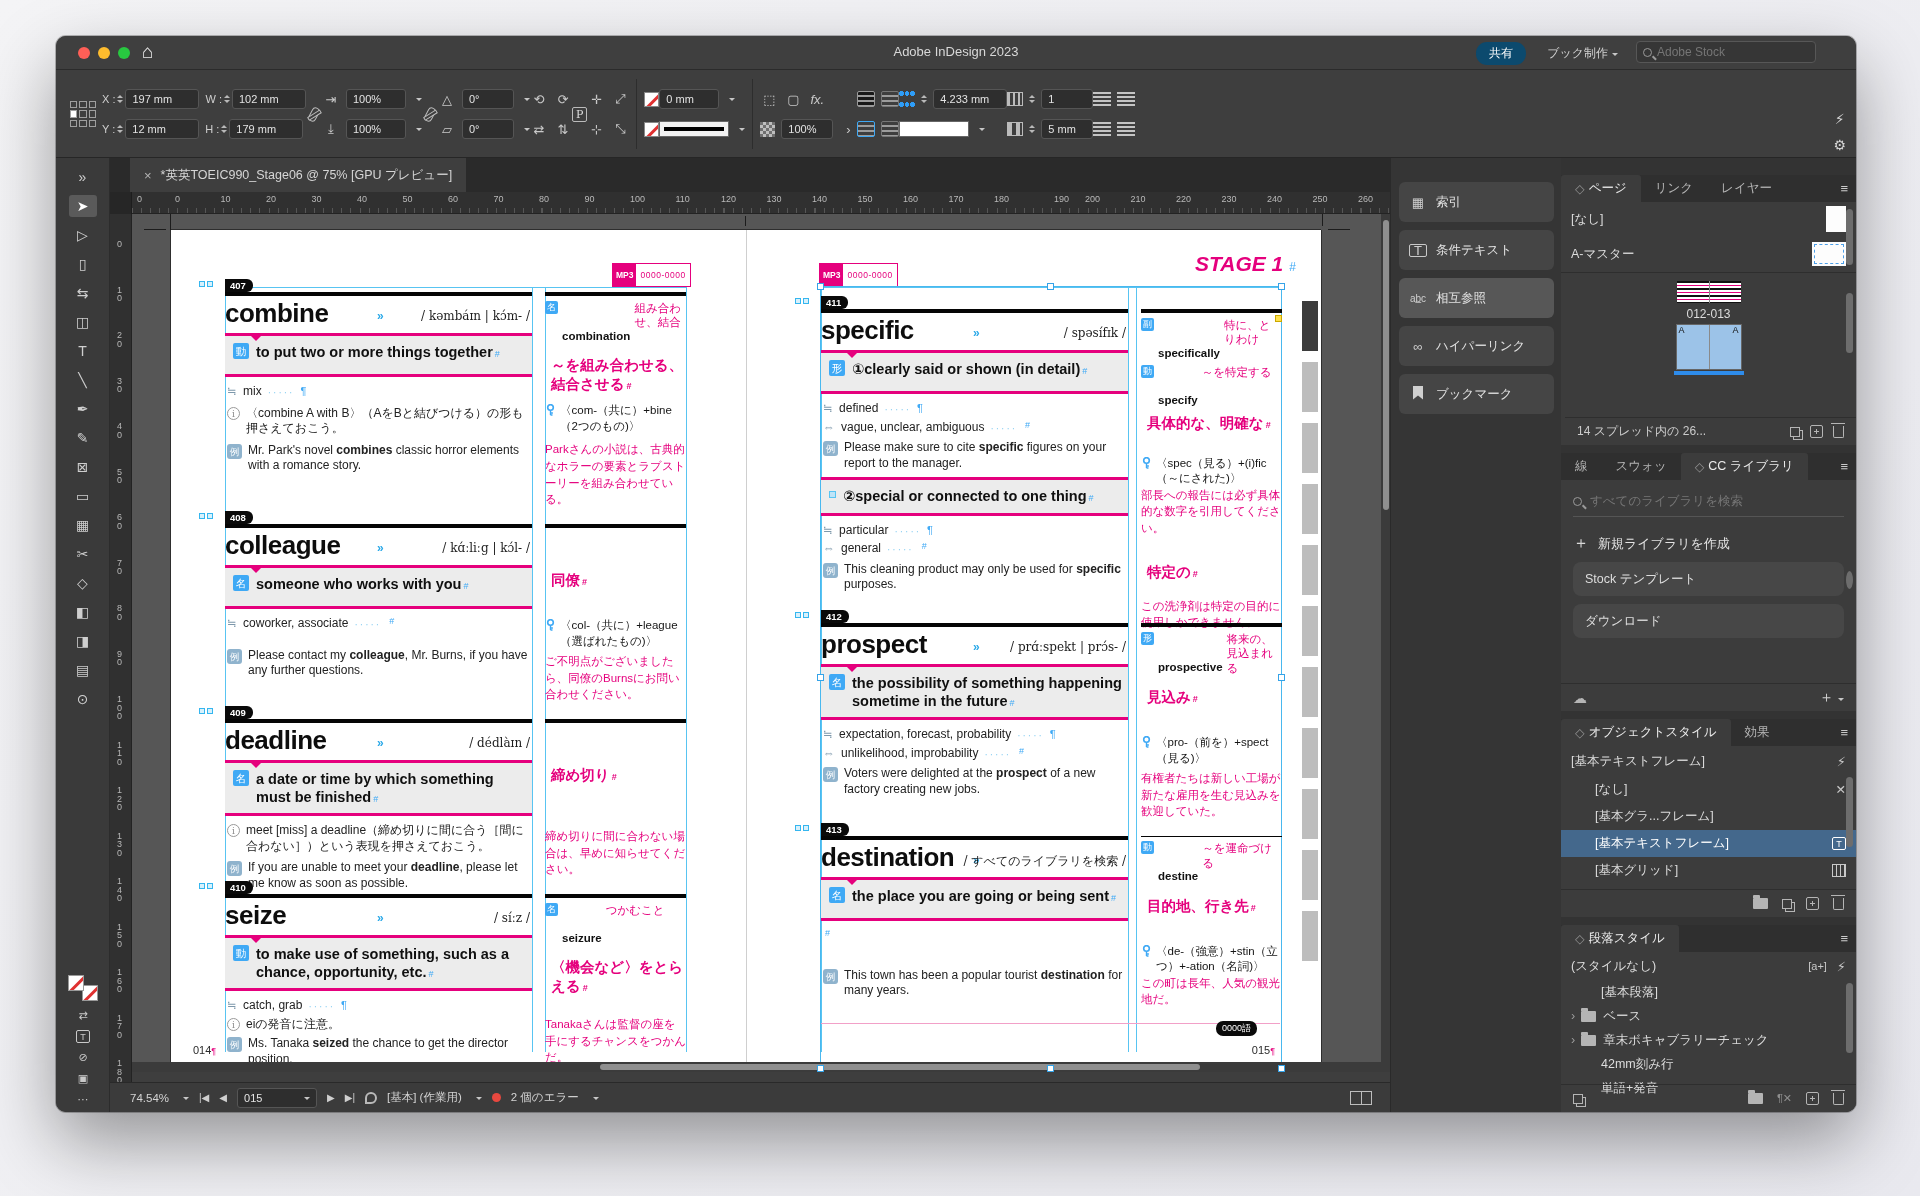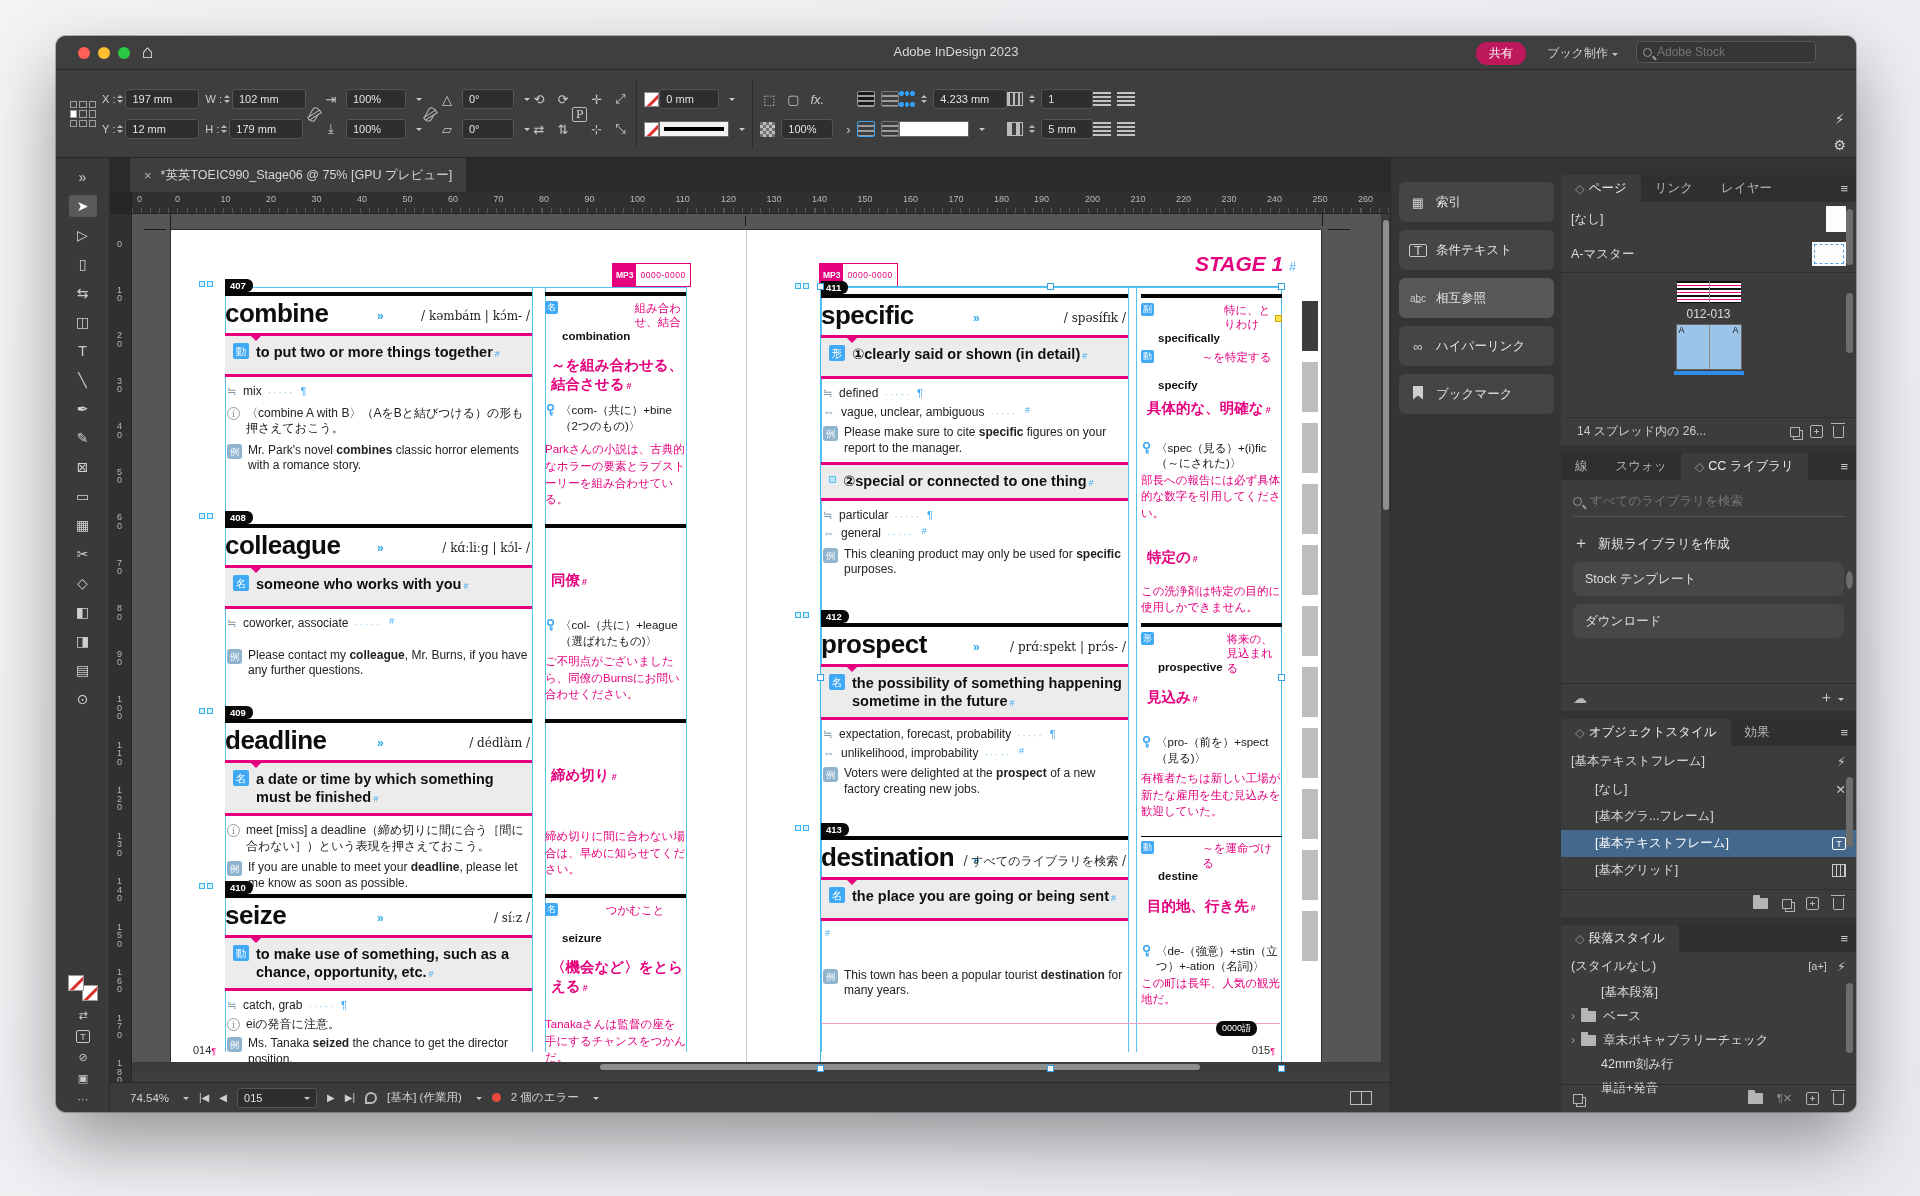--- a/index.html
+++ b/index.html
@@ -4,21 +4,21 @@
 <style>
   *{margin:0;padding:0;box-sizing:border-box;font-family:"Liberation Sans","DejaVu Sans",sans-serif;}
   html,body{width:1920px;height:1196px;background:linear-gradient(135deg,#f4f4f6,#e9e9ef);overflow:hidden;}
   #win{position:absolute;left:56px;top:36px;width:1800px;height:1076px;background:#3e3e3e;border-radius:10px;overflow:hidden;box-shadow:0 30px 70px rgba(0,0,0,.38),0 0 0 1px rgba(0,0,0,.25);}
   
   #titlebar{position:absolute;left:0;top:0;width:100%;height:34px;background:#3f3f3f;border-bottom:1px solid #2b2b2b;}
   .tl{position:absolute;top:11px;width:12px;height:12px;border-radius:50%;}
   .tl.r{left:22px;background:#ff5f57}.tl.y{left:42px;background:#febc2e}.tl.g{left:62px;background:#28c840}
   #home{position:absolute;left:86px;top:5px;color:#e8e8e8;font-size:19px;}
   #title{position:absolute;left:0;right:0;top:8px;text-align:center;color:#d8d8d8;font-size:13px;}
-  #share-btn{position:absolute;right:330px;top:6px;background:#be185d;color:#fff;font-size:12px;padding:3px 13px;border-radius:11px;}
+  #share-btn{position:absolute;right:330px;top:6px;background:#0c4a6e;color:#fff;font-size:12px;padding:3px 13px;border-radius:11px;}
   #workspace{position:absolute;right:238px;top:9px;color:#d2d2d2;font-size:12px;}
   #stock-box{position:absolute;right:40px;top:5px;width:180px;height:22px;background:#363636;border:1px solid #575757;border-radius:4px;display:flex;align-items:center;padding:0 6px;gap:5px;}
   #stock-box input{background:transparent;border:0;outline:0;color:#9a9a9a;font-size:12px;width:130px;}
   .mag{width:9px;height:9px;border:1.6px solid #9a9a9a;border-radius:50%;position:relative;flex:none;}
   .mag::after{content:"";position:absolute;left:8px;top:8px;width:5px;height:1.6px;background:#9a9a9a;transform:rotate(45deg);}
   .caret{width:0;height:0;border:3.5px solid transparent;border-top-color:#c7c7c7;display:inline-block;margin-left:4px;transform:translateY(2px);}
   
   #ctrlbar{position:absolute;left:0;top:35px;width:100%;height:87px;background:#3e3e3e;border-bottom:1px solid #262626;display:flex;align-items:center;padding-left:8px;}
   .cgroup{display:flex;flex-direction:column;gap:6px;}
   .crow{display:flex;align-items:center;gap:6px;height:24px;}
@@ -431,21 +431,21 @@
       <span style="left: 452.5px;">90</span>
       <span style="left: 498px;">100</span>
       <span style="left: 543.5px;">110</span>
       <span style="left: 589px;">120</span>
       <span style="left: 634.5px;">130</span>
       <span style="left: 680px;">140</span>
       <span style="left: 725.5px;">150</span>
       <span style="left: 771px;">160</span>
       <span style="left: 816.5px;">170</span>
       <span style="left: 862px;">180</span>
-      <span style="left: 902px;">190</span>
+      <span style="left: 922px;">190</span>
       <span style="left: 953px;">200</span>
       <span style="left: 998.5px;">210</span>
       <span style="left: 1044px;">220</span>
       <span style="left: 1089.5px;">230</span>
       <span style="left: 1135px;">240</span>
       <span style="left: 1180.5px;">250</span>
       <span style="left: 1226px;">260</span>
     </div>
   <div id="vruler">
       <span style="top: 26px;">0</span>
@@ -716,21 +716,21 @@
         </div>
       <div id="stage"><span>STAGE 1</span> <i>#</i></div>
       <div class="vguide" style="left:74px"></div>
       <div class="vguide" style="left:381px"></div>
       <div class="vguide" style="left:389px"></div>
       <div class="vguide" style="left:534px"></div>
       <div class="hguide" style="left:74px;width:461px;top:57px"></div>
       <div class="hguide" style="left:74px;width:461px;top:838px"></div>
       <div class="selrect" style="left:73px;top:56px;width:462px;height:783px"></div>
 
-      <div class="entry" style="left:74px;top:64px;height:322px;">
+      <div class="entry" style="left:74px;top:79px;height:322px;">
         <div class="e-main">
           <span class="anch"></span>
             <span class="anch a2"></span>
           <span class="e-tag">411</span>
           <div class="e-bar"></div>
           <div class="e-hwrow">
             <span class="e-hw">specific</span>
             <span class="e-chev">»</span>
             <span class="e-pron">/ spəsífɪk /</span>
           </div>

